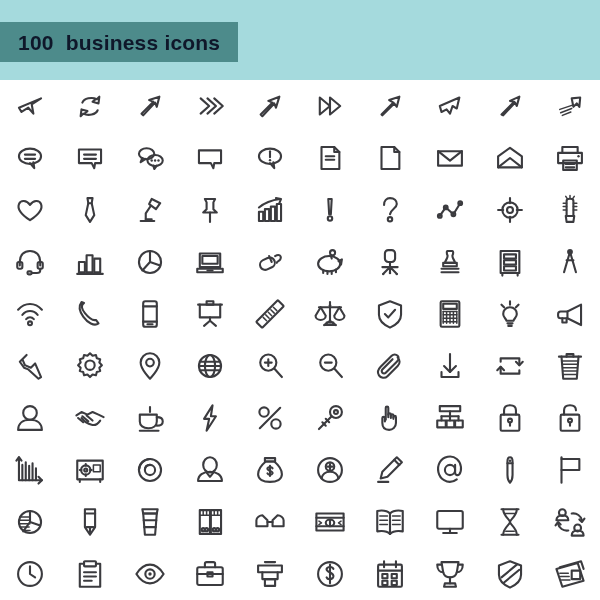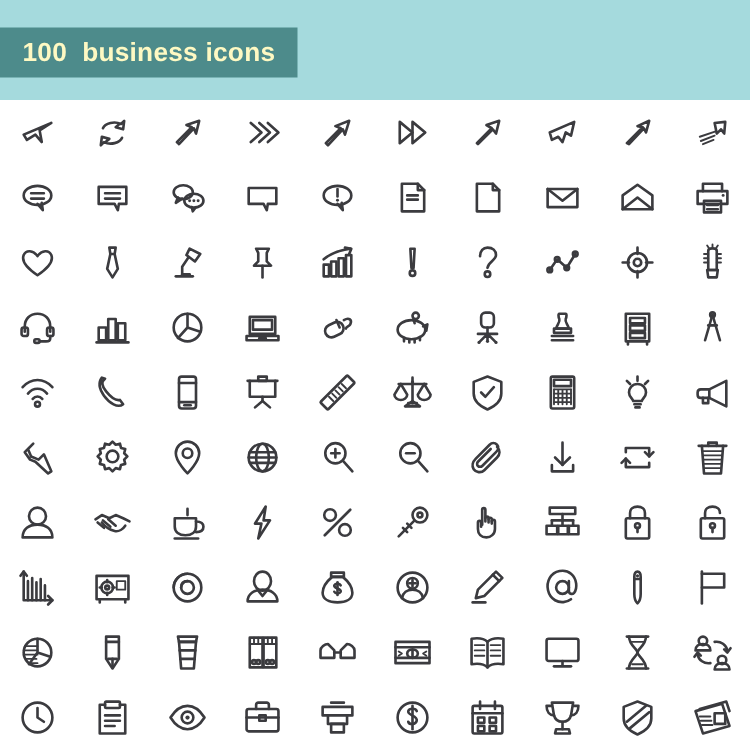--- a/index.html
+++ b/index.html
@@ -33,21 +33,21 @@
     position: absolute;
     left: 0;
     top: 22px;
     height: 40px;
     background: #4d8b8b;
     display: flex;
     align-items: center;
     padding: 0 18px 0 18px;
   }
   .title-text {
-    color: #fef9c3;
+    color: #0f172a;
     font-size: 21px;
     font-weight: bold;
     letter-spacing: 0.2px;
     white-space: pre;
     line-height: 1;
   }
 
   
   .grid {
     position: absolute;

